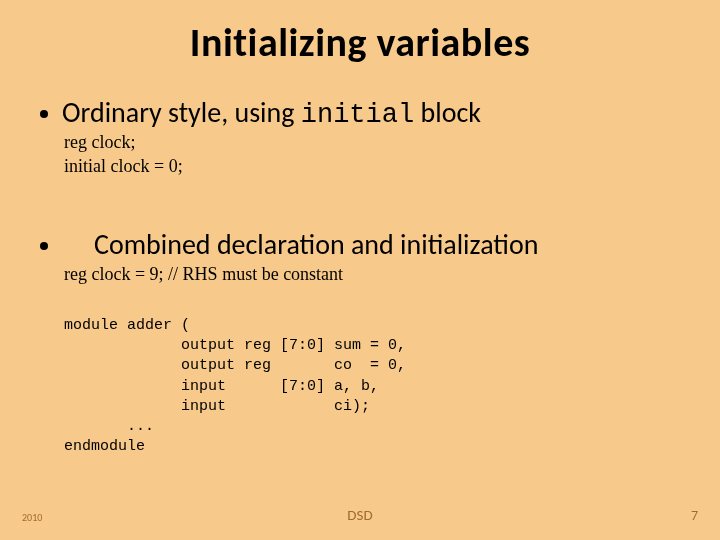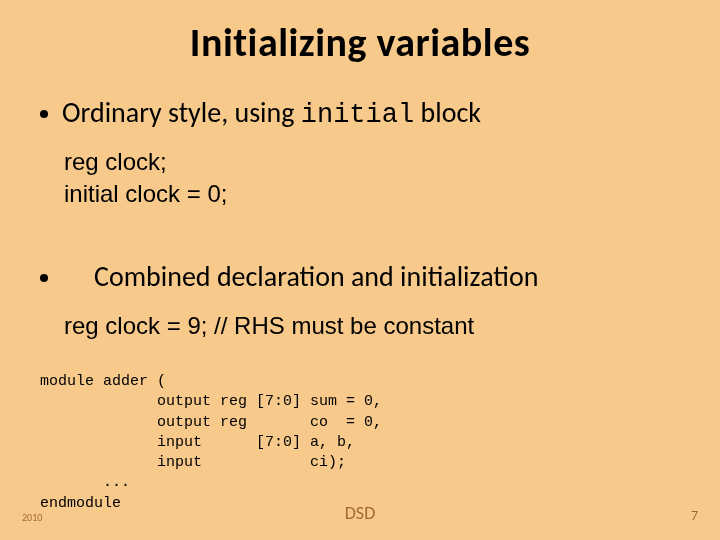--- a/index.html
+++ b/index.html
@@ -46,48 +46,49 @@
   }
   .bullet-gap {
     margin-top: 48px;
     gap: 32px;
   }
   .mono-inline {
     font-family: "Courier New", monospace;
     font-size: 27px;
   }
   .code {
-    font-family: Liberation Sans, sans-serif;
-    font-size: 24px;
+    font-family: Liberation Serif, serif;
+    font-size: 18px;
     line-height: 1.35;
     white-space: pre;
     margin-left: 24px;
-    margin-top: 16px;
+    margin-top: 0;
   }
   .code-sm {
     font-family: "Courier New", monospace;
     font-size: 15px;
     line-height: 1.35;
     white-space: pre;
+    margin-left: 24px;
     margin-top: 30px;
   }
   .footer-left {
     position: absolute;
     left: 22px;
     bottom: 16px;
     font-size: 10px;
     color: #a36a2e;
   }
   .footer-center {
     position: absolute;
     left: 0;
     right: 0;
     bottom: 16px;
     text-align: center;
-    font-size: 18px;
+    font-size: 15px;
     color: #a36a2e;
   }
   .footer-right {
     position: absolute;
     right: 22px;
     bottom: 16px;
     font-size: 14px;
     color: #a36a2e;
   }
 </style>

